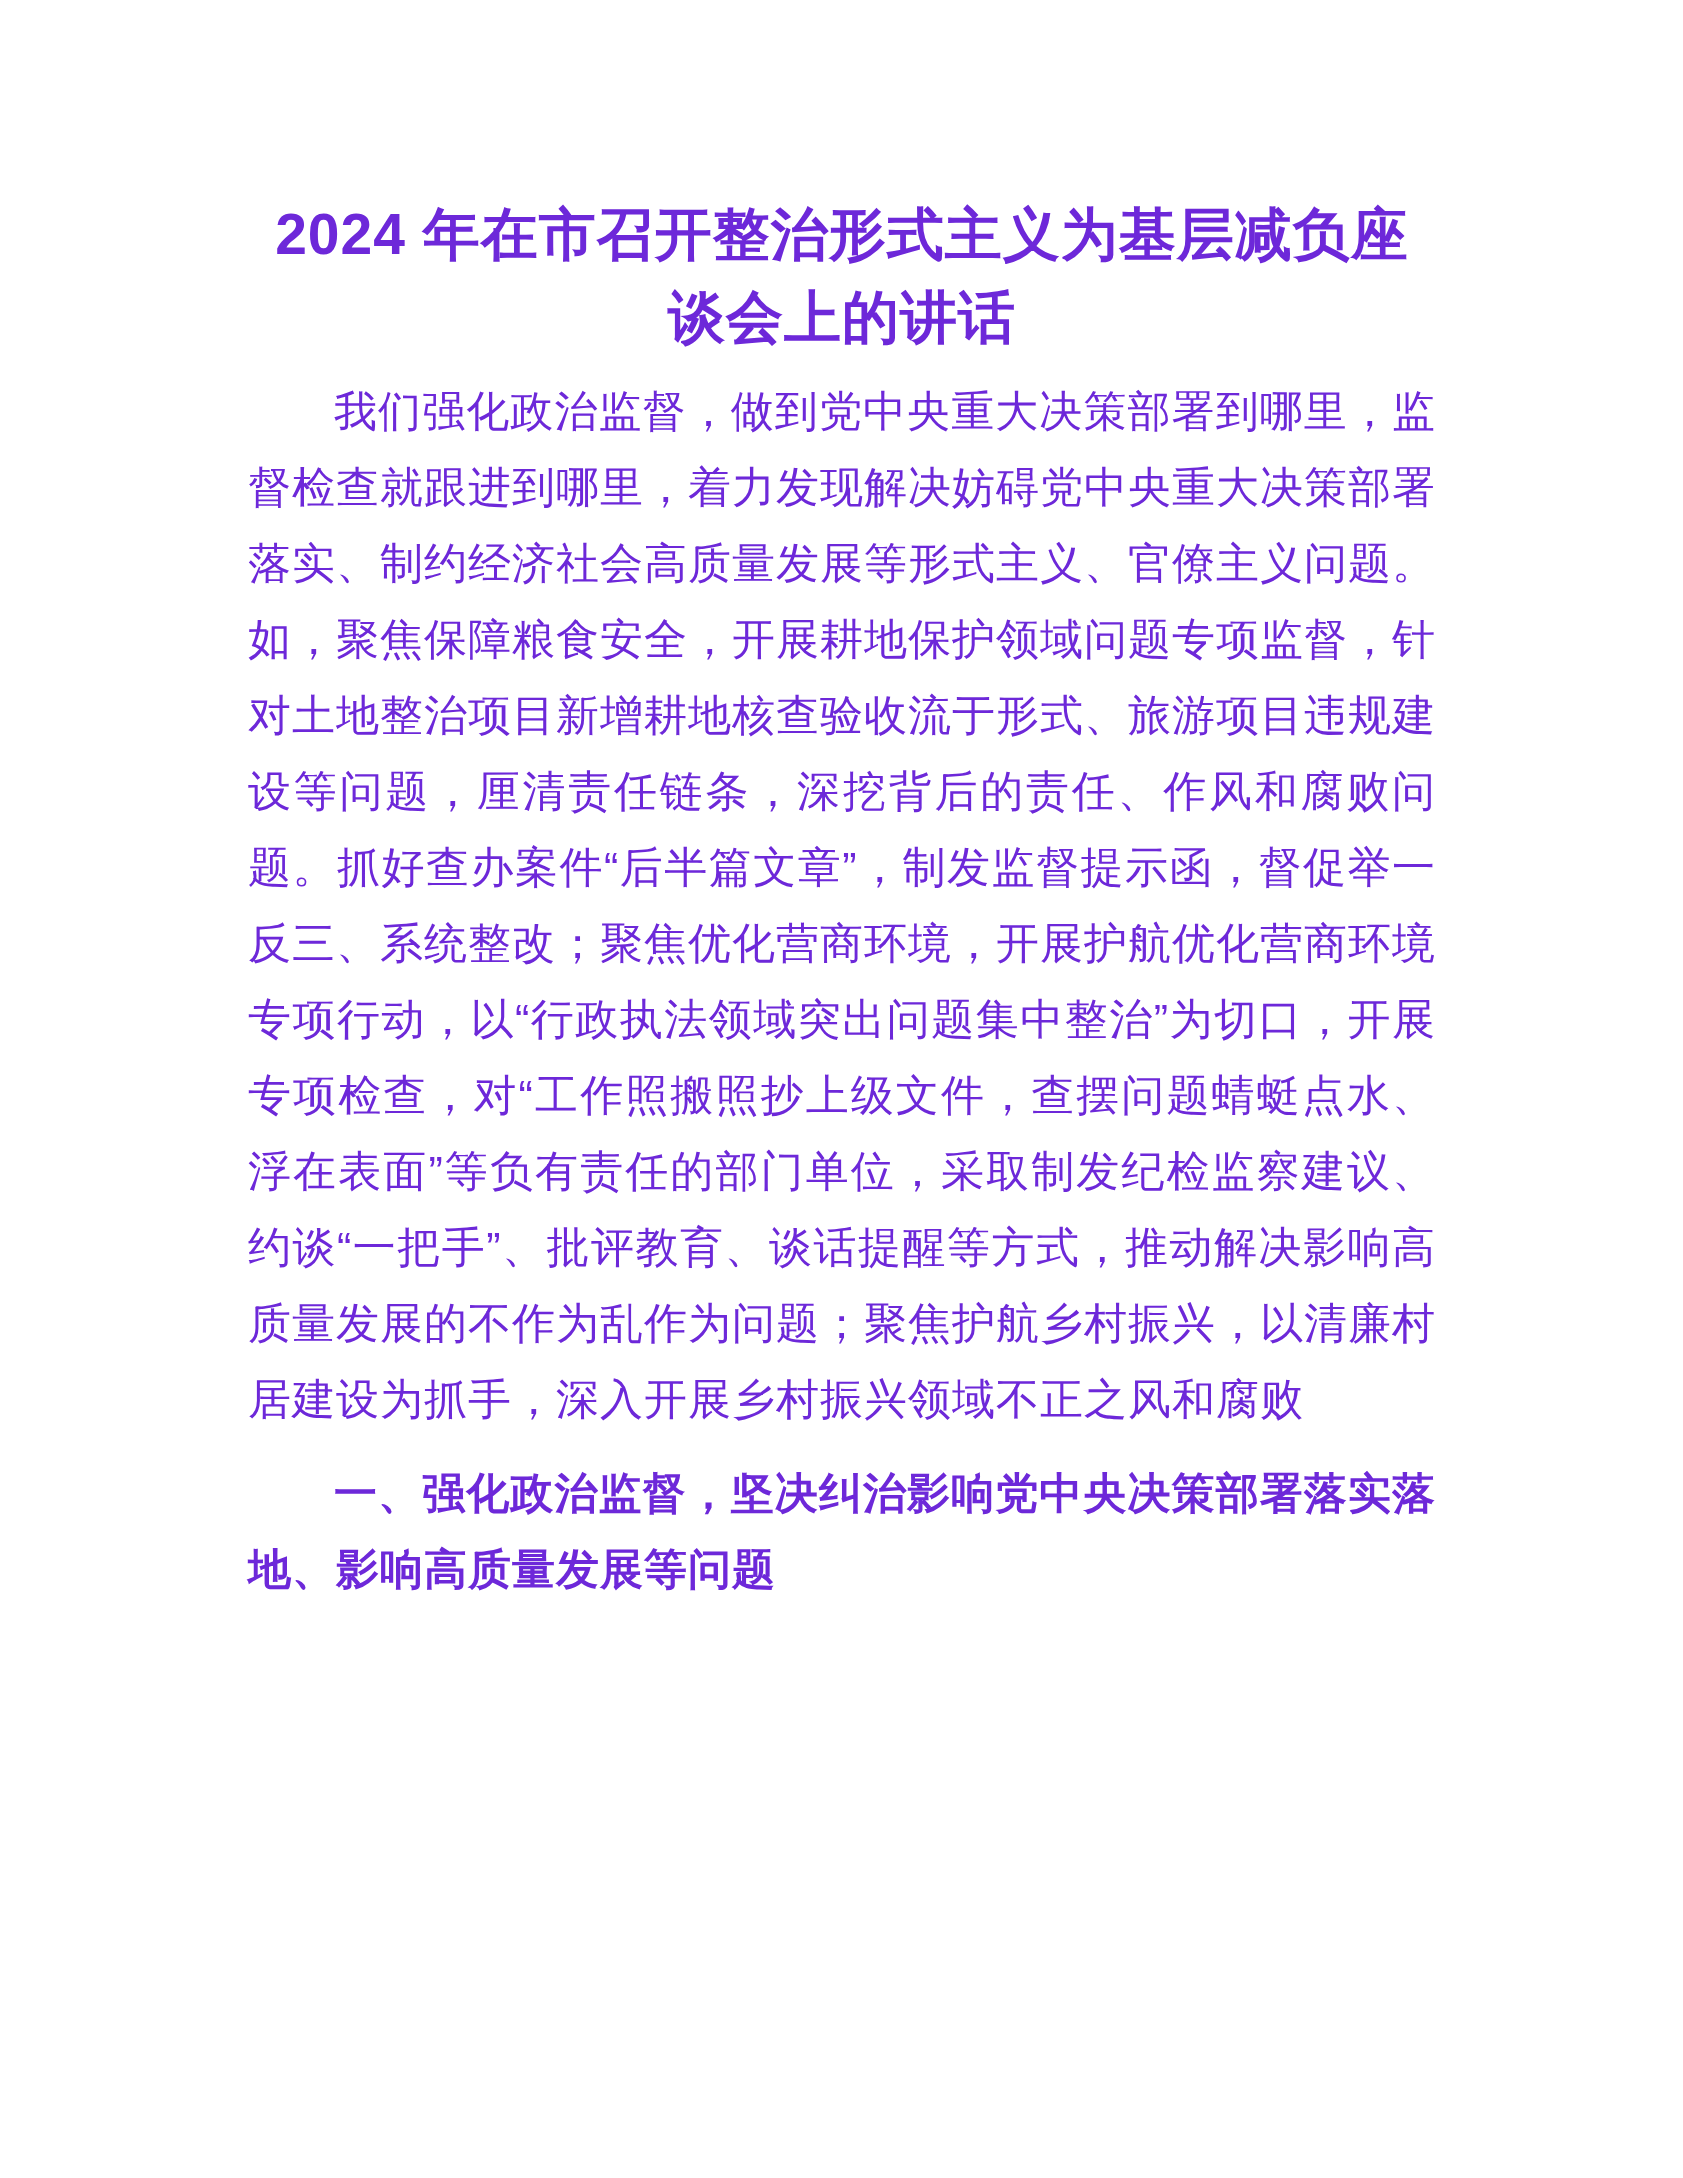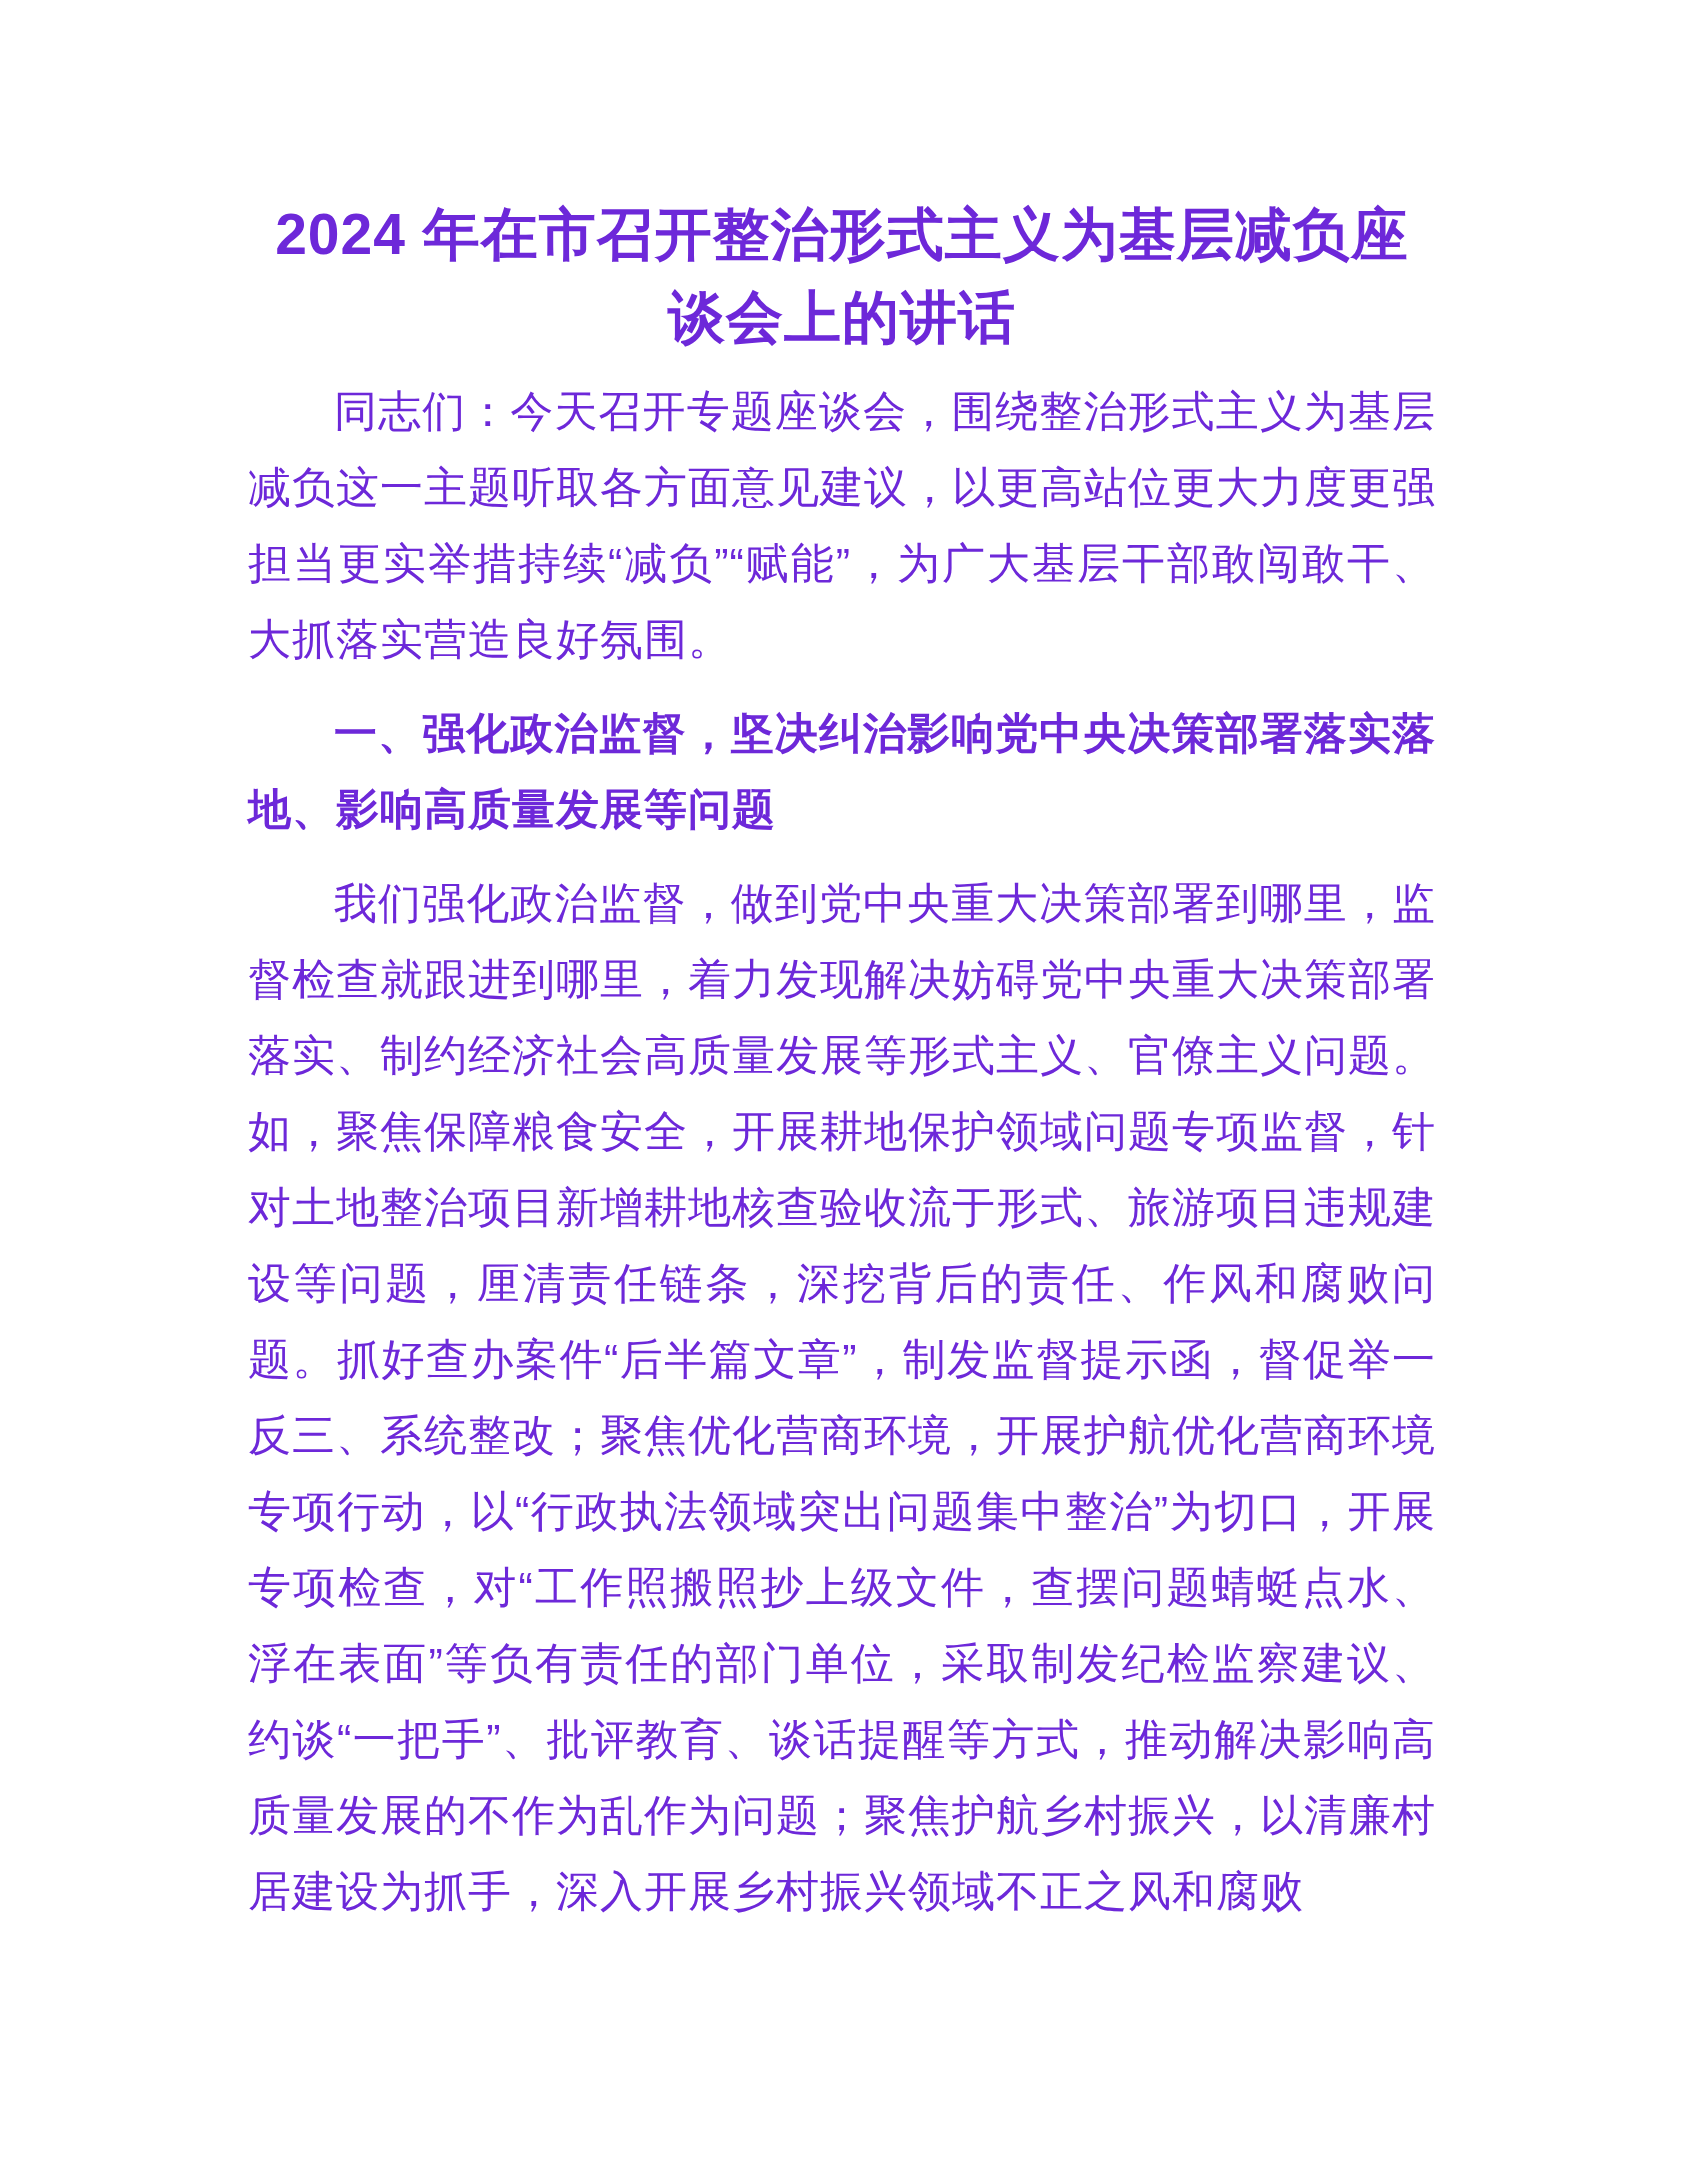--- a/index.html
+++ b/index.html
@@ -40,19 +40,18 @@
   .para.heading {
     font-weight: 700;
   }
 </style>
 </head>
 <body>
 
 <div class="page">
   <h1 class="doc-title">2024 年在市召开整治形式主义为基层减负座谈会上的讲话</h1>
 
-  <p class="para">同志们：今天召开专题座谈会，围绕整治形式主义为基层减负这一主题听取各方面意见建议，以更高站位更大力度更强担当更实举措持续“减负”“赋能”，为广大基层干部敢闯敢干、大抓落实营造良好氛围。</p>
+
+  <p class="para">我们强化政治监督，做到党中央重大决策部署到哪里，监督检查就跟进到哪里，着力发现解决妨碍党中央重大决策部署落实、制约经济社会高质量发展等形式主义、官僚主义问题。如，聚焦保障粮食安全，开展耕地保护领域问题专项监督，针对土地整治项目新增耕地核查验收流于形式、旅游项目违规建设等问题，厘清责任链条，深挖背后的责任、作风和腐败问题。抓好查办案件“后半篇文章”，制发监督提示函，督促举一反三、系统整改；聚焦优化营商环境，开展护航优化营商环境专项行动，以“行政执法领域突出问题集中整治”为切口，开展专项检查，对“工作照搬照抄上级文件，查摆问题蜻蜓点水、浮在表面”等负有责任的部门单位，采取制发纪检监察建议、约谈“一把手”、批评教育、谈话提醒等方式，推动解决影响高质量发展的不作为乱作为问题；聚焦护航乡村振兴，以清廉村居建设为抓手，深入开展乡村振兴领域不正之风和腐败</p>
 
   <p class="para heading">一、强化政治监督，坚决纠治影响党中央决策部署落实落地、影响高质量发展等问题</p>
-
-  <p class="para">我们强化政治监督，做到党中央重大决策部署到哪里，监督检查就跟进到哪里，着力发现解决妨碍党中央重大决策部署落实、制约经济社会高质量发展等形式主义、官僚主义问题。如，聚焦保障粮食安全，开展耕地保护领域问题专项监督，针对土地整治项目新增耕地核查验收流于形式、旅游项目违规建设等问题，厘清责任链条，深挖背后的责任、作风和腐败问题。抓好查办案件“后半篇文章”，制发监督提示函，督促举一反三、系统整改；聚焦优化营商环境，开展护航优化营商环境专项行动，以“行政执法领域突出问题集中整治”为切口，开展专项检查，对“工作照搬照抄上级文件，查摆问题蜻蜓点水、浮在表面”等负有责任的部门单位，采取制发纪检监察建议、约谈“一把手”、批评教育、谈话提醒等方式，推动解决影响高质量发展的不作为乱作为问题；聚焦护航乡村振兴，以清廉村居建设为抓手，深入开展乡村振兴领域不正之风和腐败</p>
 </div>
 
 
 </body></html>

